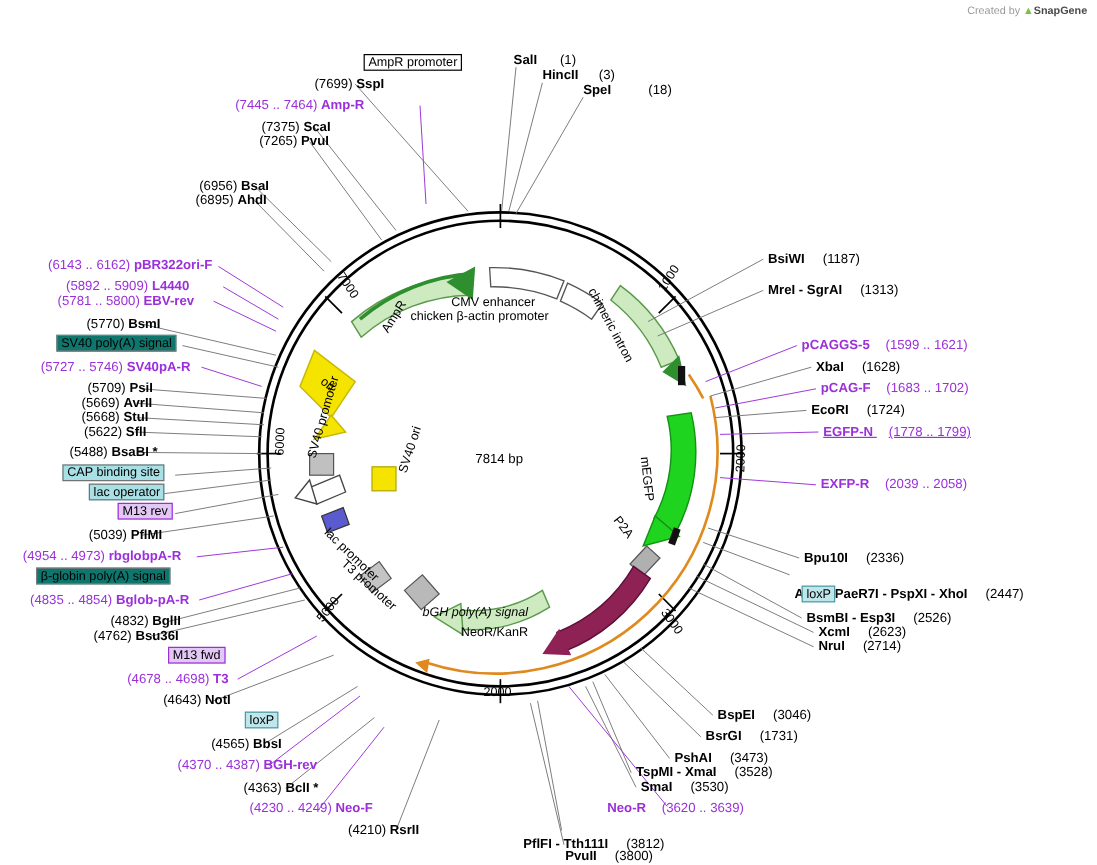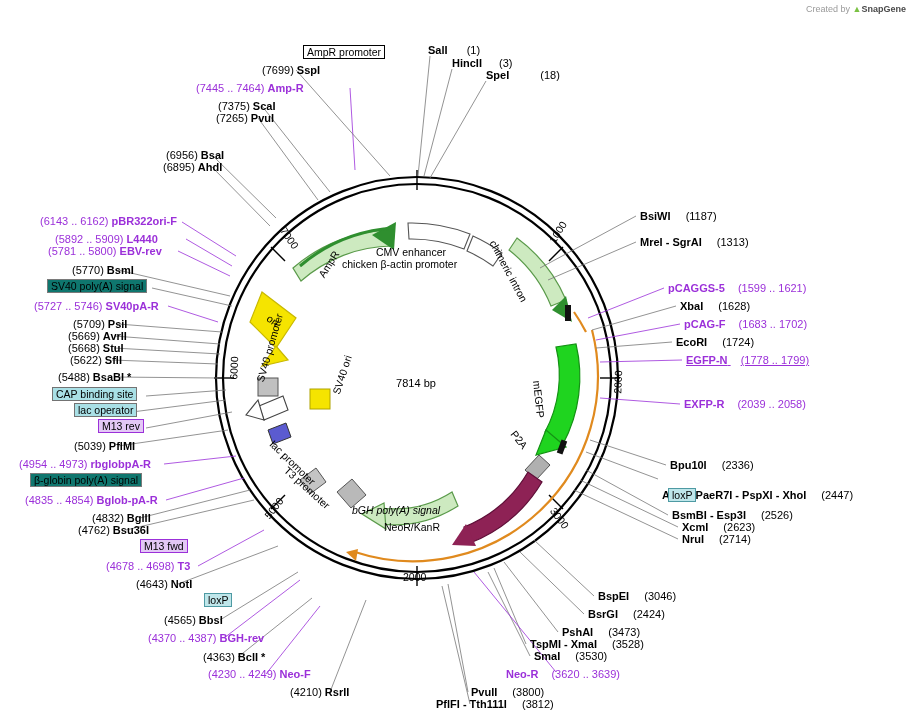--- a/index.html
+++ b/index.html
@@ -305,21 +305,21 @@
     <span>(4678 .. 4698)</span>
     <span class="bold">T3</span>
   </div>
   <div class="lbl" style="left:136px;top:578px;">
     <span>(4643)</span>
     <span class="enz">NotI</span>
   </div>
   <div class="lbl" style="left:204px;top:594px;">
     <span class="tag-loxp">loxP</span>
   </div>
-  <div class="lbl" style="left:164px;top:614px;text-align:right;">
+  <div class="lbl" style="left:176px;top:614px;text-align:right;">
     <span>(4565)</span>
     <span class="enz">BbsI</span>
   </div>
   <div class="lbl purple" style="left:148px;top:632px;">
     <span>(4370 .. 4387)</span>
     <span class="bold">BGH-rev</span>
   </div>
   <div class="lbl" style="left:203px;top:651px;">
     <span>(4363)</span>
     <span class="enz">BclI *</span>
@@ -400,39 +400,39 @@
   <div class="lbl" style="left:682px;top:533px;">
     <span class="enz">NruI</span>
     <span style="margin-left:12px;">(2714)</span>
   </div>
   <div class="lbl" style="left:598px;top:590px;">
     <span class="enz">BspEI</span>
     <span style="margin-left:12px;">(3046)</span>
   </div>
   <div class="lbl" style="left:588px;top:608px;">
     <span class="enz">BsrGI</span>
-    <span style="margin-left:12px;">(2424)</span>
+    <span style="margin-left:12px;">(1731)</span>
   </div>
   <div class="lbl" style="left:562px;top:626px;">
     <span class="enz">PshAI</span>
     <span style="margin-left:12px;">(3473)</span>
   </div>
   <div class="lbl" style="left:530px;top:638px;">
     <span class="enz">TspMI  -  XmaI</span>
     <span style="margin-left:12px;">(3528)</span>
   </div>
   <div class="lbl" style="left:534px;top:650px;">
     <span class="enz">SmaI</span>
     <span style="margin-left:12px;">(3530)</span>
   </div>
   <div class="lbl purple" style="left:506px;top:668px;">
     <span class="bold">Neo-R</span>
     <span style="margin-left:10px;">(3620 .. 3639)</span>
   </div>
-  <div class="lbl" style="left:471px;top:686px;">
+  <div class="lbl" style="left:471px;top:708px;">
     <span class="enz">PvuII</span>
     <span style="margin-left:12px;">(3800)</span>
   </div>
   <div class="lbl" style="left:436px;top:698px;">
     <span class="enz">PflFI  -  Tth111I</span>
     <span style="margin-left:12px;">(3812)</span>
   </div>
 
 </div>
 

